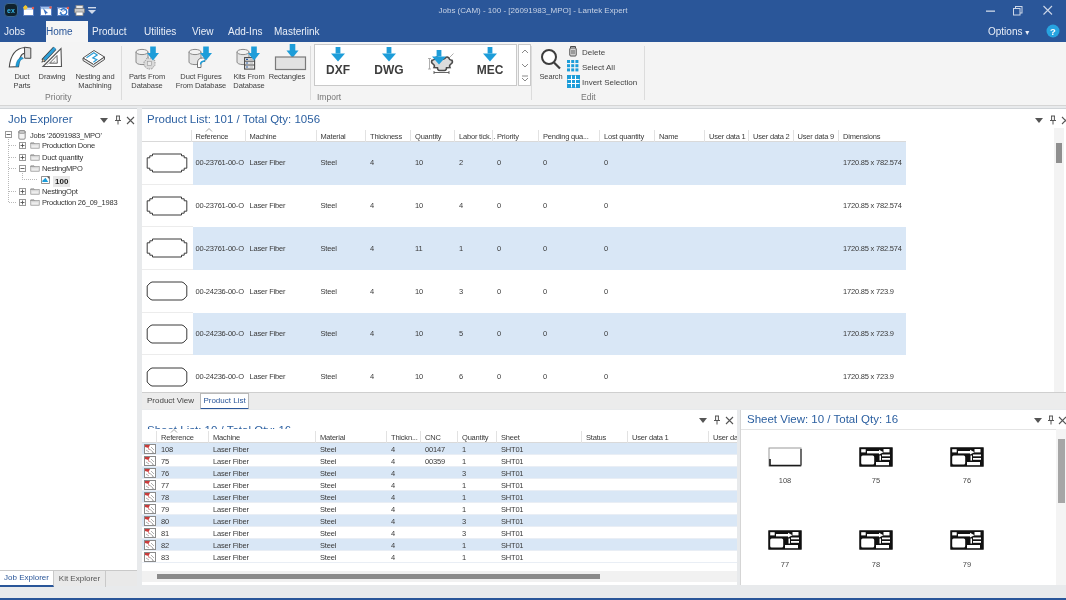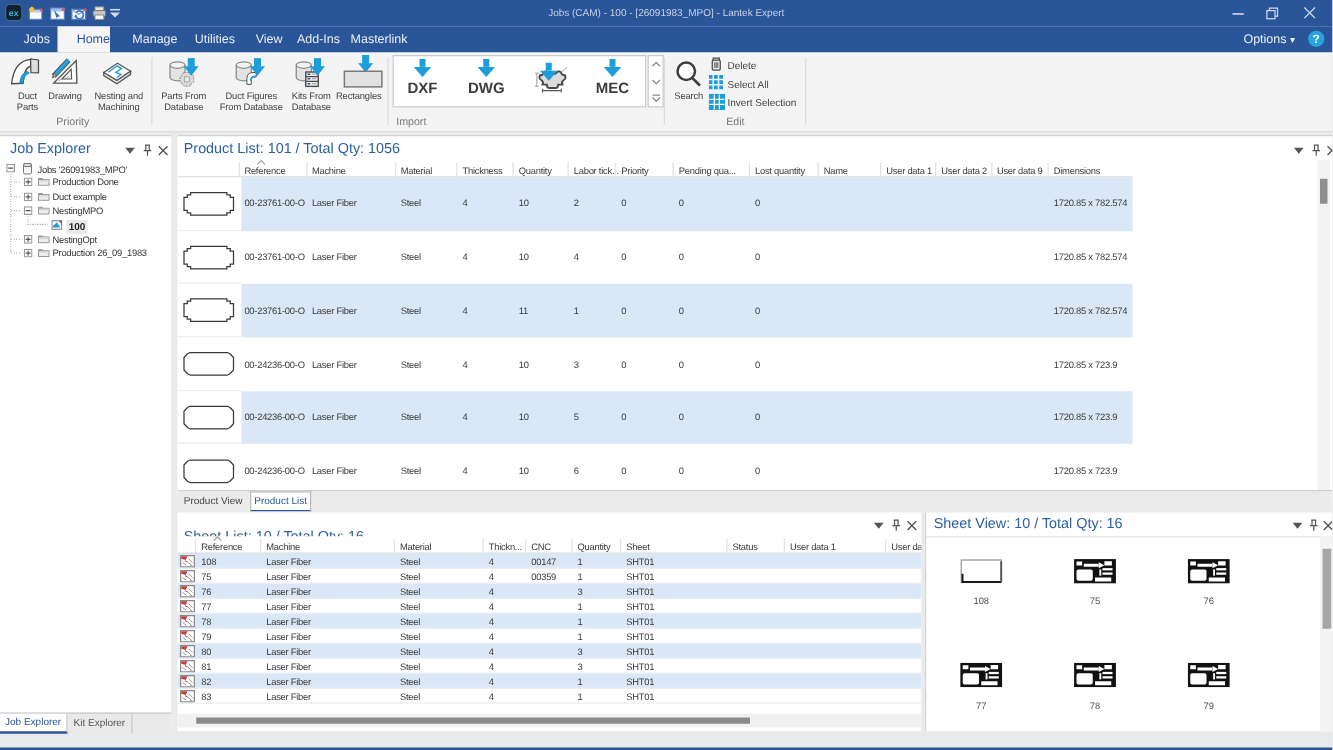--- a/index.html
+++ b/index.html
@@ -1,21 +1,21 @@
 <!DOCTYPE html>
 <html><head>
 <meta charset="utf-8">
 <style>
 *{margin:0;padding:0;box-sizing:border-box}
 html,body{width:1066px;height:600px;overflow:hidden}
 body{font-family:"Liberation Sans",sans-serif;position:relative;background:#f0f0f0;-webkit-font-smoothing:antialiased}
 .ab{position:absolute}
 .titlebar{left:0;top:0;width:1066px;height:21px;background:#2a5699}
 .tabrow{left:0;top:21px;width:1066px;height:21px;background:#2a5699}
-.tab{position:absolute;top:0;height:21px;line-height:21px;color:#e9eef7;font-size:10px;text-align:right}
+.tab{position:absolute;top:0;height:21px;line-height:21px;color:#e9eef7;font-size:10px;text-align:left}
 .tab.active{background:#f5f5f5;color:#2a5699}
 .ribbon{left:0;top:42px;width:1066px;height:64px;background:#f4f4f4;border-bottom:1px solid #d5d5d5}
 .gsep{position:absolute;top:4px;height:54px;width:1px;background:#dcdcdc}
 .glabel{position:absolute;top:50px;font-size:8.5px;color:#767676}
 .blabel{position:absolute;font-size:7.5px;letter-spacing:-.1px;color:#424242;text-align:center;line-height:8.5px;white-space:pre-line}
 .ititem{position:absolute;font-size:12px;font-weight:bold;color:#3d3d3d;text-align:center}
 .panelTitle{font-size:11.5px;color:#2b5fa0;white-space:nowrap}
 .hdr{font-size:7.5px;letter-spacing:-.2px;color:#3a3a3a;position:absolute;white-space:nowrap}
 .cell{font-size:7.5px;letter-spacing:-.2px;color:#3a3a3a;position:absolute;white-space:nowrap}
 .vline{position:absolute;width:1px;background:#e2e2e2}
@@ -68,21 +68,21 @@
       <rect x="1.5" y="3.5" width="6.5" height="6.5" fill="#2a5699" stroke="#cdd7e8"></rect>
     </svg>
  <svg class="ab" style="left:1042px;top:5px" width="12" height="11">
       <path d="M1.5 1 L10 9.5 M10 1 L1.5 9.5" stroke="#cdd7e8" stroke-width="1.1"></path>
     </svg>
 </div>
 
 <div class="ab tabrow">
  <div class="tab" style="left:4px;width:36px">Jobs</div>
  <div class="tab active" style="left:46px;width:42px">Home</div>
- <div class="tab" style="left:92px;width:50px">Manage</div>
+ <div class="tab" style="left:92px;width:50px">Product</div>
  <div class="tab" style="left:144px;width:44px">Utilities</div>
  <div class="tab" style="left:192px;width:34px">View</div>
  <div class="tab" style="left:228px;width:44px">Add-Ins</div>
  <div class="tab" style="left:274px;width:52px">Masterlink</div>
  <div class="tab" style="left:988px;width:48px">Options <span style="font-size:8px">▾</span></div>
  <svg class="ab" style="left:1046px;top:3px" width="14" height="14">
       <circle cx="7" cy="7" r="6.5" fill="#27a3e0"></circle>
       <text x="7" y="10.5" font-size="9.5" font-weight="bold" fill="#fff" text-anchor="middle" font-family="Liberation Sans">?</text>
     </svg>
 </div>
@@ -293,21 +293,21 @@
 <svg class="ab" style="left:19px;top:44.5px" width="7" height="7">
         <rect x="0.5" y="0.5" width="6" height="6" fill="#fff" stroke="#9a9a9a"></rect>
         <path d="M1.5 3.5 h4" stroke="#555" stroke-width=".9"></path>
         <path d="M3.5 1.5 v4" stroke="#555" stroke-width=".9"></path>
       </svg>
 <svg class="ab" style="left:30px;top:43.5px" width="10" height="8">
         <path d="M0.8 1.8 L4 1.8 L4.8 2.8 L0.8 2.8 Z" fill="#d8d8d8" stroke="#8a8a8a" stroke-width=".7"></path>
         <rect x="0.8" y="2.6" width="8.4" height="4.6" fill="#eee" stroke="#8a8a8a" stroke-width=".7"></rect>
         <rect x="1.1" y="2.9" width="7.8" height="1.4" fill="#d8d8d8"></rect>
       </svg>
-<div class="treetxt" style="left:42px;top:43.5px">Duct example</div>
+<div class="treetxt" style="left:42px;top:43.5px">Duct quantity</div>
 <svg class="ab" style="left:19px;top:56.0px" width="7" height="7">
         <rect x="0.5" y="0.5" width="6" height="6" fill="#fff" stroke="#9a9a9a"></rect>
         <path d="M1.5 3.5 h4" stroke="#555" stroke-width=".9"></path>
       </svg>
 <svg class="ab" style="left:30px;top:55.0px" width="10" height="8">
         <path d="M0.8 1.8 L4 1.8 L4.8 2.8 L0.8 2.8 Z" fill="#d8d8d8" stroke="#8a8a8a" stroke-width=".7"></path>
         <rect x="0.8" y="2.6" width="8.4" height="4.6" fill="#eee" stroke="#8a8a8a" stroke-width=".7"></rect>
         <rect x="1.1" y="2.9" width="7.8" height="1.4" fill="#d8d8d8"></rect>
       </svg>
 <div class="treetxt" style="left:42px;top:55.0px">NestingMPO</div>

